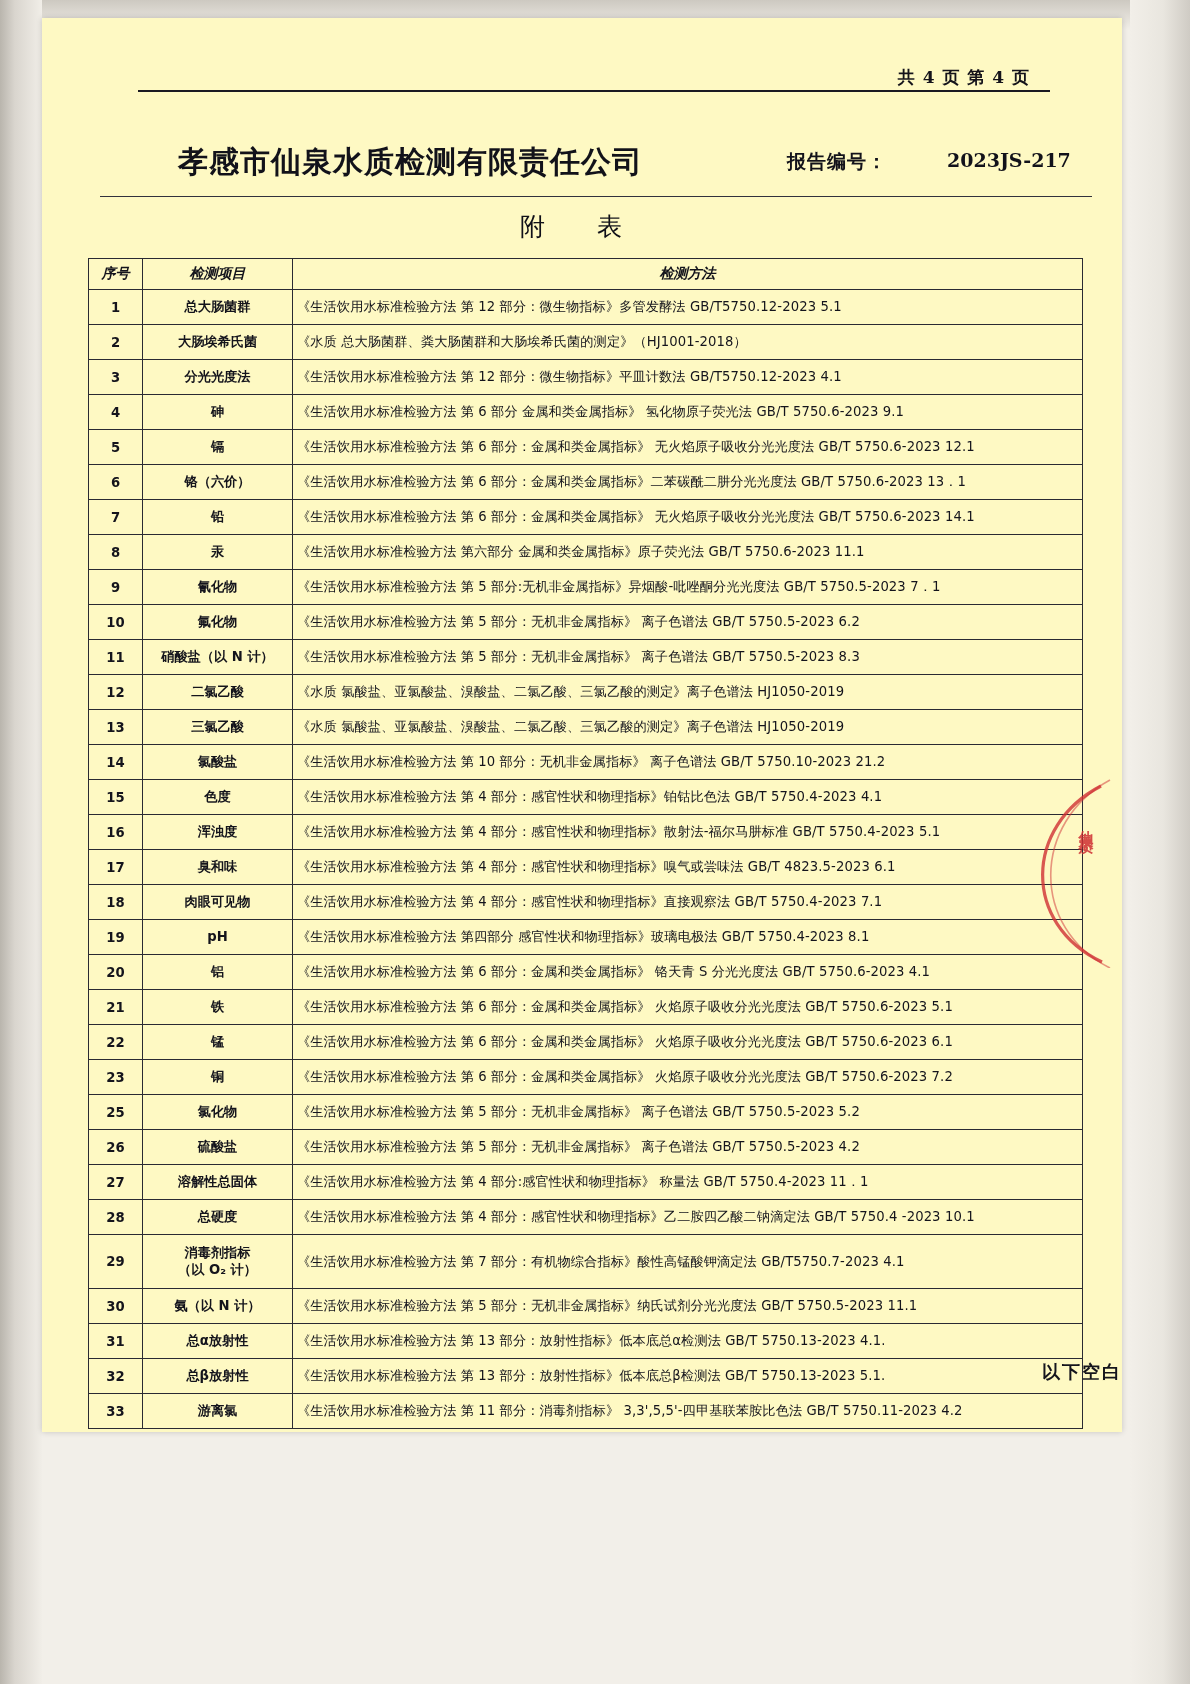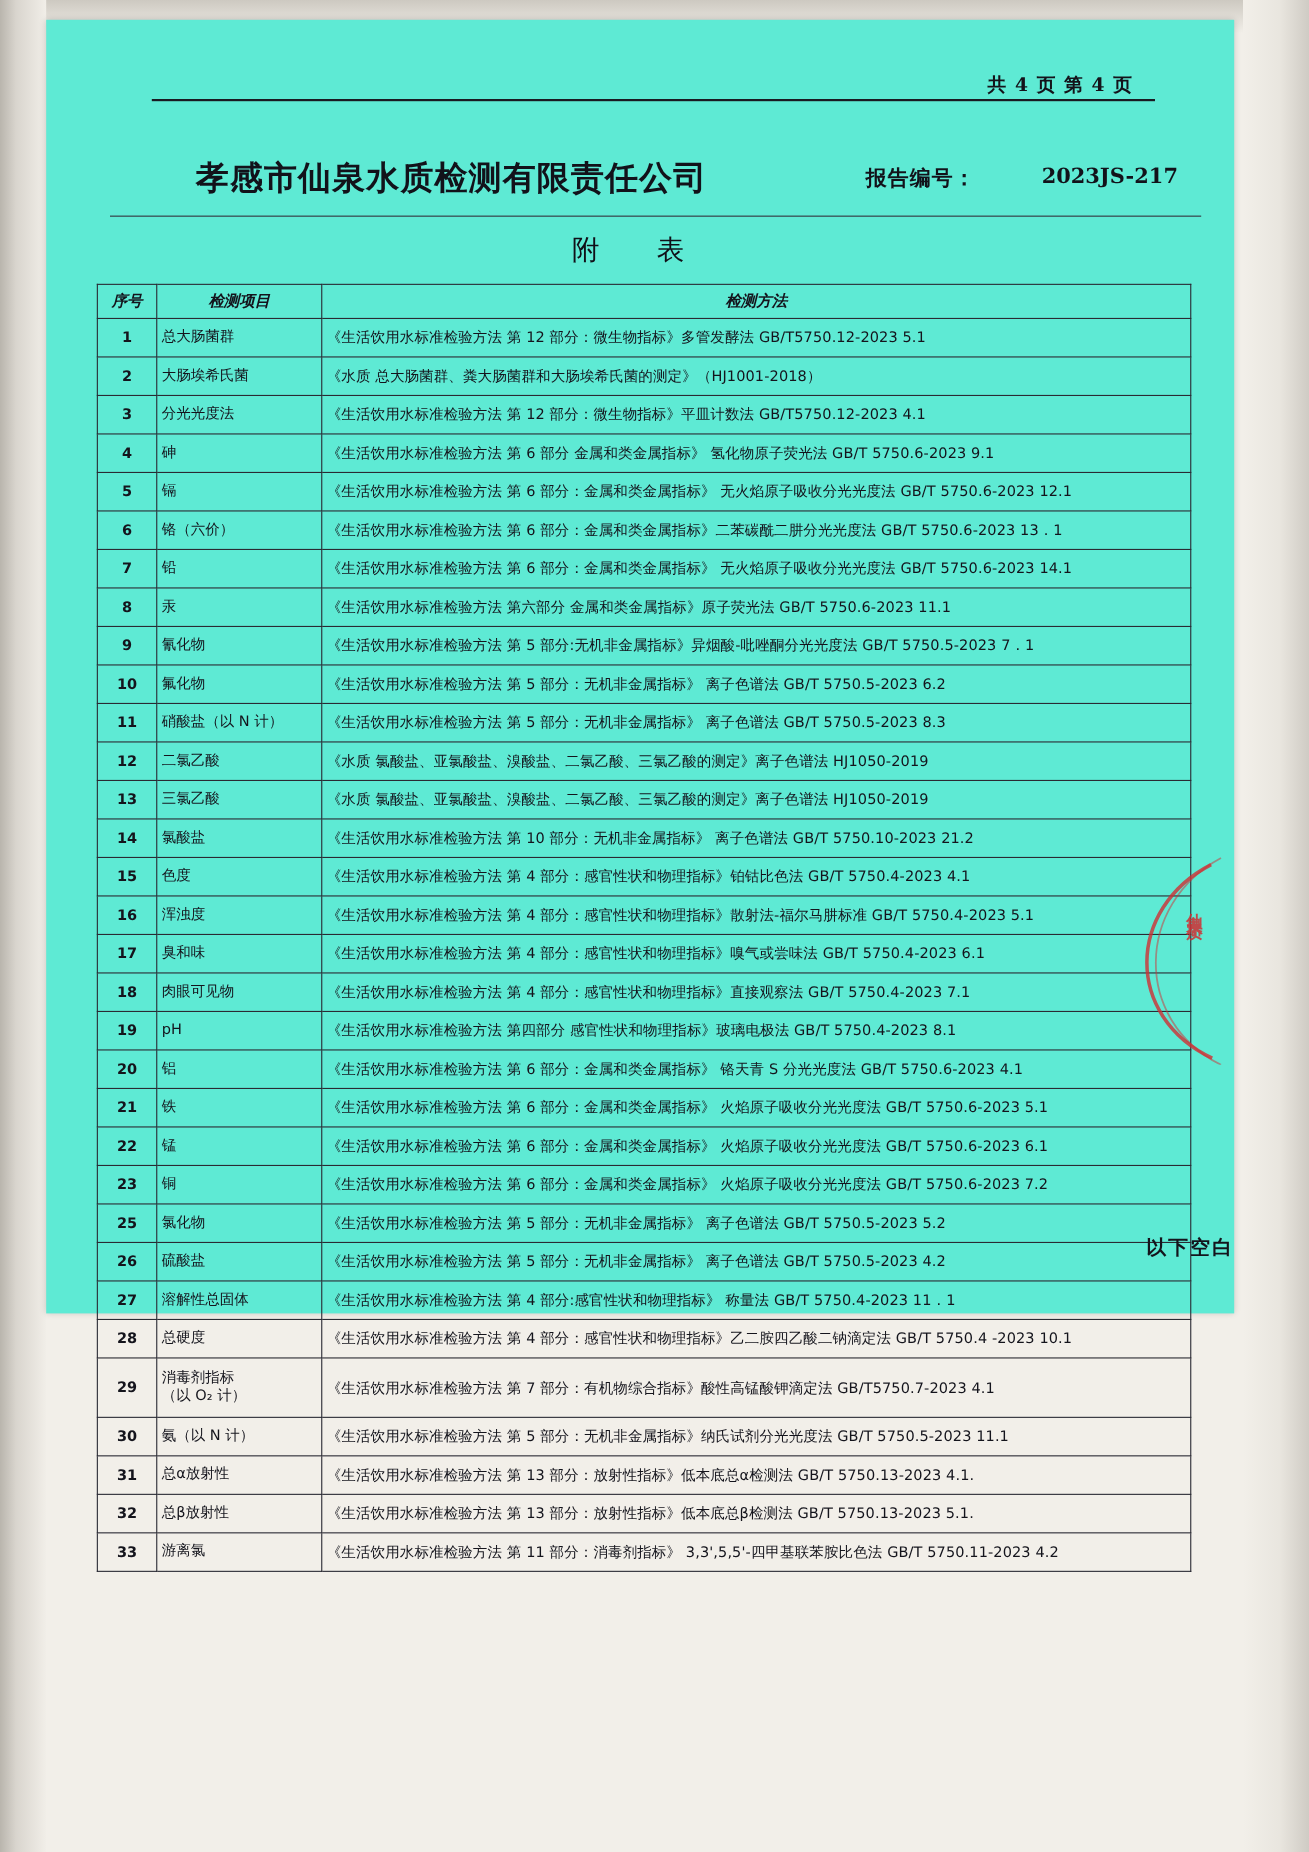--- a/index.html
+++ b/index.html
@@ -36,22 +36,22 @@
     position: absolute;
     left: 0; top: 0; width: 100%; height: 30px;
     background: linear-gradient(to bottom, #cdc9c1, #f2efe9);
     pointer-events: none;
   }
   .sheet {
     position: absolute;
     left: 42px;
     top: 18px;
     width: 1080px;
-    height: 1176px;
-    background: #5eead4;
+    height: 1414px;
+    background: #fef9c3;
     box-shadow: 0 0 6px rgba(0,0,0,0.18);
   }
 
   .pagenum {
     position: absolute;
     right: 92px;
     top: 48px;
     font-size: 17px;
     font-weight: bold;
     letter-spacing: 1px;
@@ -146,22 +146,22 @@
   col.c-item { width: 150px; }
   col.c-method { width: 790px; }
 
   td.no {
     text-align: center;
     font-weight: bold;
     font-size: 14px;
     font-family: "DejaVu Serif", serif;
   }
   td.item {
-    text-align: left;
-    font-weight: normal;
+    text-align: center;
+    font-weight: bold;
     font-size: 13.4px;
     line-height: 1.25;
   }
   td.method {
     text-align: left;
     padding-left: 8px;
     font-size: 13px;
     letter-spacing: 0.1px;
     white-space: nowrap;
     overflow: hidden;
@@ -317,21 +317,21 @@
             <td class="method">《生活饮用水标准检验方法  第 4 部分：感官性状和物理指标》铂钴比色法 GB/T 5750.4-2023 4.1</td>
           </tr>
           <tr class="row">
             <td class="no">16</td>
             <td class="item">浑浊度</td>
             <td class="method">《生活饮用水标准检验方法  第 4 部分：感官性状和物理指标》散射法-福尔马肼标准 GB/T 5750.4-2023 5.1</td>
           </tr>
           <tr class="row">
             <td class="no">17</td>
             <td class="item">臭和味</td>
-            <td class="method">《生活饮用水标准检验方法  第 4 部分：感官性状和物理指标》嗅气或尝味法 GB/T 5750.4-2023 6.1</td>
+            <td class="method">《生活饮用水标准检验方法  第 4 部分：感官性状和物理指标》嗅气或尝味法 GB/T 4823.5-2023 6.1</td>
           </tr>
           <tr class="row">
             <td class="no">18</td>
             <td class="item">肉眼可见物</td>
             <td class="method">《生活饮用水标准检验方法  第 4 部分：感官性状和物理指标》直接观察法 GB/T 5750.4-2023 7.1</td>
           </tr>
           <tr class="row">
             <td class="no">19</td>
             <td class="item">pH</td>
             <td class="method">《生活饮用水标准检验方法  第四部分  感官性状和物理指标》玻璃电极法 GB/T 5750.4-2023 8.1</td>

